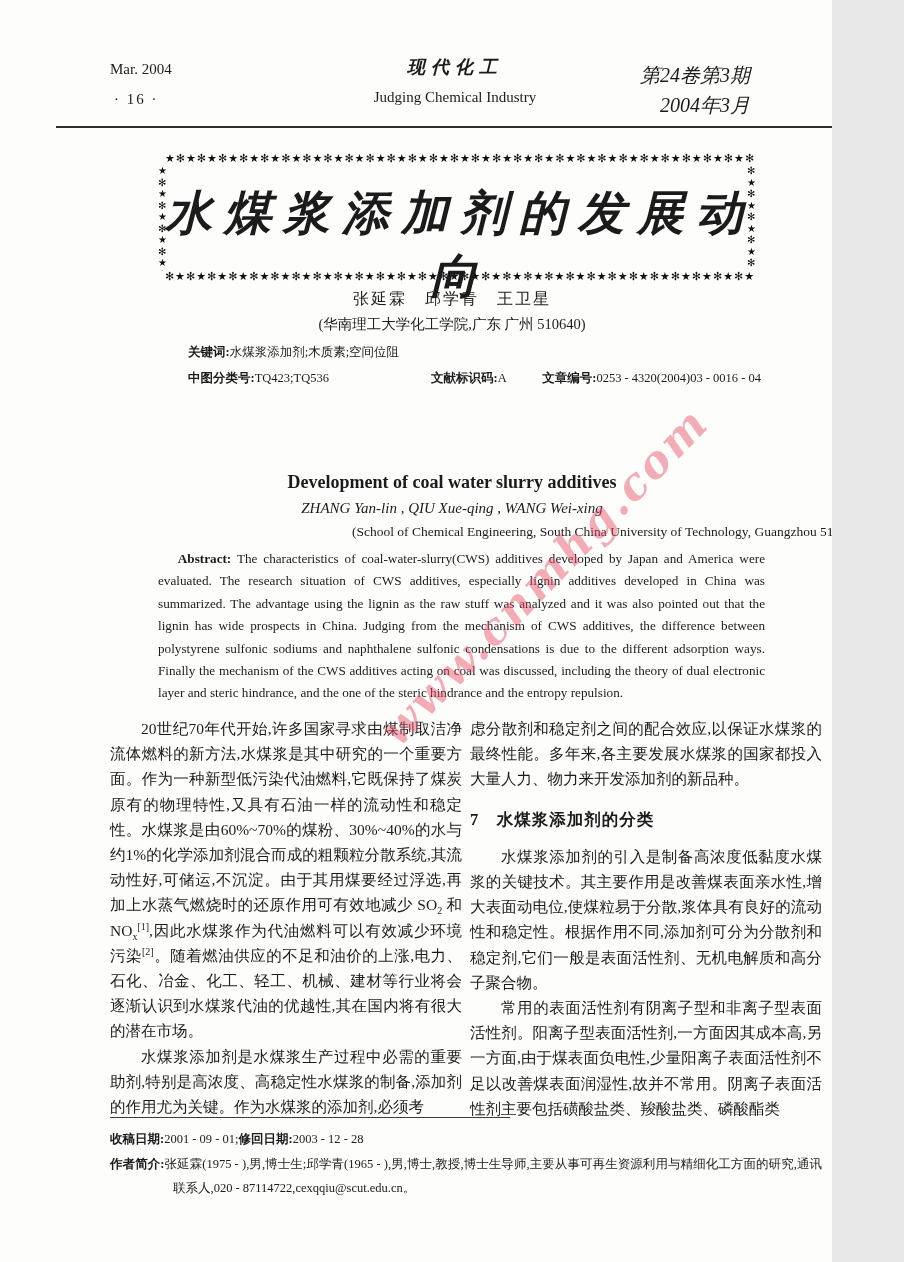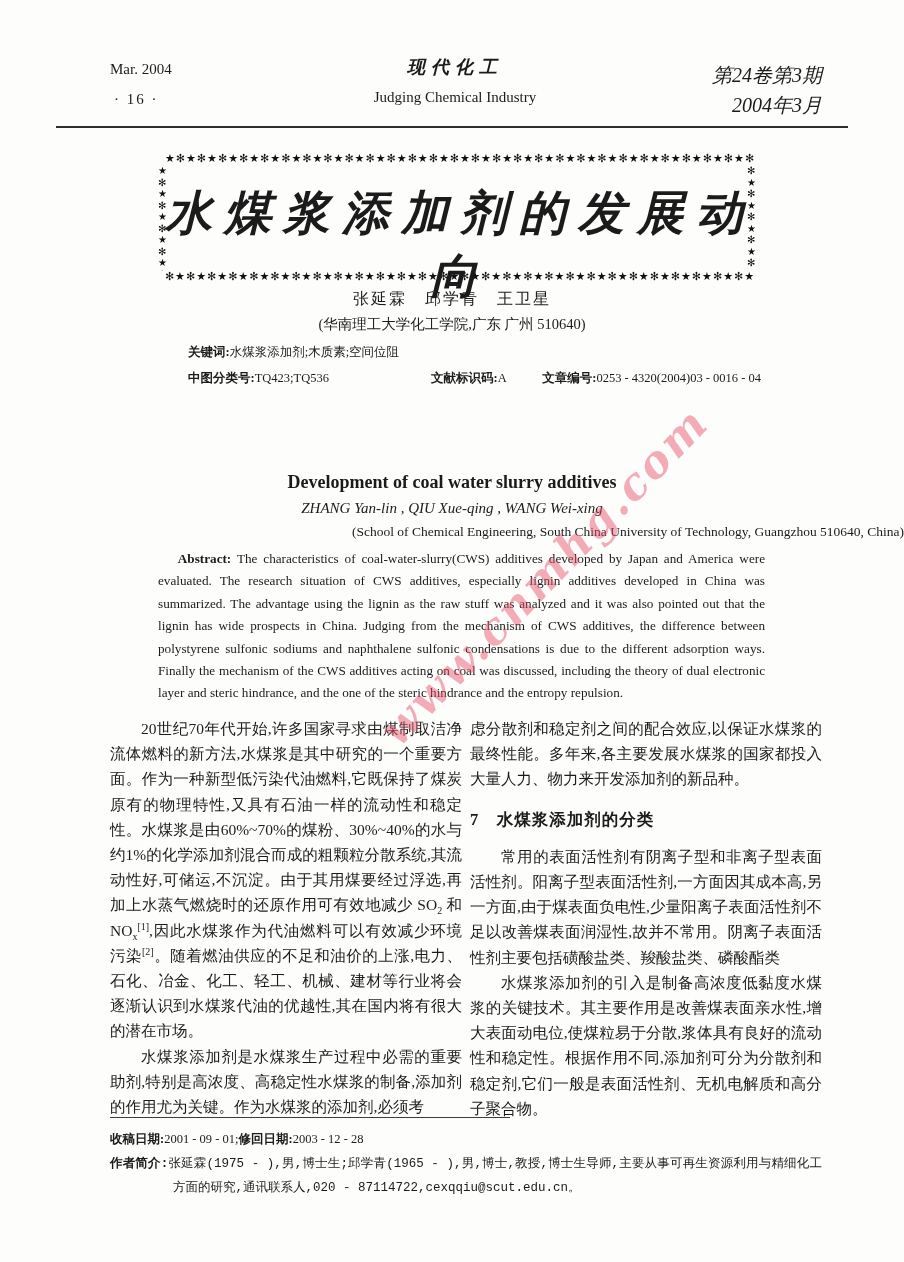--- a/index.html
+++ b/index.html
@@ -1,18 +1,18 @@
 <!DOCTYPE html>
 <html><head>
 <meta charset="utf-8">
 <style>
   * { margin:0; padding:0; box-sizing:border-box; }
   html,body { background:#e8e8e8; }
   .page {
-    position:relative; width:904px; height:1262px;
+    position:relative; width:832px; height:1262px;
     background:#fdfdfc; color:#1b1b1b; overflow:hidden;
     font-family:"Liberation Serif","DejaVu Serif",serif;
   }
   
   .hdr-left  { position:absolute; left:110px; top:54px; font-size:15px; line-height:30px; }
   .hdr-left .pageno { padding-left:4px; letter-spacing:2px; }
   .hdr-center{ position:absolute; left:300px; top:52px; width:310px; text-align:center; }
   .hdr-center .cn { font-size:18px; font-weight:bold; font-style:italic; letter-spacing:6px; line-height:30px; }
   .hdr-center .en { font-size:15px; line-height:30px; }
   .hdr-right { position:absolute; right:82px; top:60px; text-align:right; font-size:20px; line-height:30px;font-style:italic; }
@@ -64,21 +64,21 @@
     position:absolute; left:388px; top:712px; white-space:nowrap;
     transform:rotate(-46deg); transform-origin:0 50%;
     font-size:44px; font-style:italic; font-weight:bold; letter-spacing:3px;
     color:rgba(232,84,106,0.48); font-family:"DejaVu Serif",serif; pointer-events:none;
   }
 
   
   .fn-rule { position:absolute; left:110px; top:1117px; width:400px; height:1px; background:#3c3c3c; }
   .fn { position:absolute; left:110px; top:1127px; width:712px; font-size:12.5px; line-height:24.5px; text-align:justify; }
   .fn b { font-weight:bold; }
-  .fn .bio { padding-left:63px; text-indent:-63px;font-family:Liberation Mono, monospace; }
+  .fn .bio { padding-left:63px; text-indent:-63px; }
 </style>
 </head>
 <body>
 
 <div class="page">
 
   <div class="hdr-left">
     <div>Mar. 2004</div>
     <div class="pageno">· 16 ·</div>
   </div>
@@ -120,22 +120,22 @@
   </div>
 
   <div class="col col-left">
     <p class="ind"><span>20世纪70年代开始,许多国家寻求由煤制取洁净流体燃料的新方法,水煤浆是其中研究的一个重要方面。作为一种新型低污染代油燃料,它既保持了煤炭原有的物理特性,又具有石油一样的流动性和稳定性。水煤浆是由60%~70%的煤粉、30%~40%的水与约1%的化学添加剂混合而成的粗颗粒分散系统,其流动性好,可储运,不沉淀。由于其用煤要经过浮选,再加上水蒸气燃烧时的还原作用可有效地减少 SO</span><span class="sub">2</span><span> 和 NO</span><span class="sub">x</span><span class="sup">[1]</span><span>,因此水煤浆作为代油燃料可以有效减少环境污染</span><span class="sup">[2]</span><span>。随着燃油供应的不足和油价的上涨,电力、石化、冶金、化工、轻工、机械、建材等行业将会逐渐认识到水煤浆代油的优越性,其在国内将有很大的潜在市场。</span></p>
     <p class="ind">水煤浆添加剂是水煤浆生产过程中必需的重要助剂,特别是高浓度、高稳定性水煤浆的制备,添加剂的作用尤为关键。作为水煤浆的添加剂,必须考</p>
   </div>
 
   <div class="col col-right">
     <p>虑分散剂和稳定剂之间的配合效应,以保证水煤浆的最终性能。多年来,各主要发展水煤浆的国家都投入大量人力、物力来开发添加剂的新品种。</p>
     <h2>7　水煤浆添加剂的分类</h2>
+    <p class="ind">水煤浆添加剂的引入是制备高浓度低黏度水煤浆的关键技术。其主要作用是改善煤表面亲水性,增大表面动电位,使煤粒易于分散,浆体具有良好的流动性和稳定性。根据作用不同,添加剂可分为分散剂和稳定剂,它们一般是表面活性剂、无机电解质和高分子聚合物。</p>
     <p class="ind">常用的表面活性剂有阴离子型和非离子型表面活性剂。阳离子型表面活性剂,一方面因其成本高,另一方面,由于煤表面负电性,少量阳离子表面活性剂不足以改善煤表面润湿性,故并不常用。阴离子表面活性剂主要包括磺酸盐类、羧酸盐类、磷酸酯类</p>
-    <p class="ind">水煤浆添加剂的引入是制备高浓度低黏度水煤浆的关键技术。其主要作用是改善煤表面亲水性,增大表面动电位,使煤粒易于分散,浆体具有良好的流动性和稳定性。根据作用不同,添加剂可分为分散剂和稳定剂,它们一般是表面活性剂、无机电解质和高分子聚合物。</p>
   </div>
 
   <div class="watermark">www.cnmhg.com</div>
 
   <div class="fn-rule"></div>
   <div class="fn">
     <div><b>收稿日期:</b><span>2001 - 09 - 01;</span><b>修回日期:</b><span>2003 - 12 - 28</span></div>
     <div class="bio"><b>作者简介:</b><span>张延霖(1975 - ),男,博士生;邱学青(1965 - ),男,博士,教授,博士生导师,主要从事可再生资源利用与精细化工方面的研究,通讯联系人,020 - 87114722,cexqqiu@scut.edu.cn。</span></div>
   </div>
 

